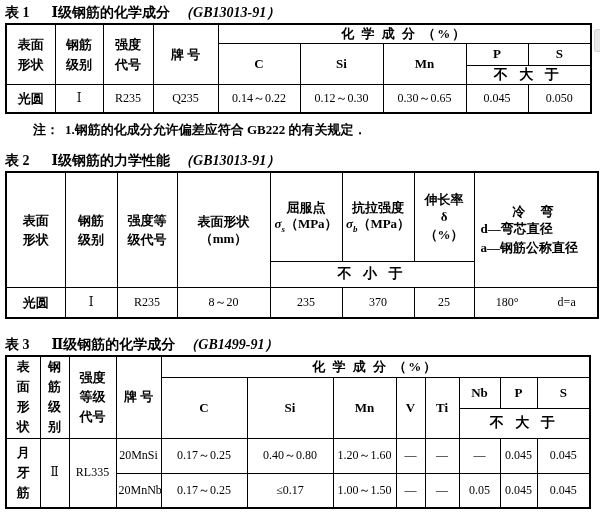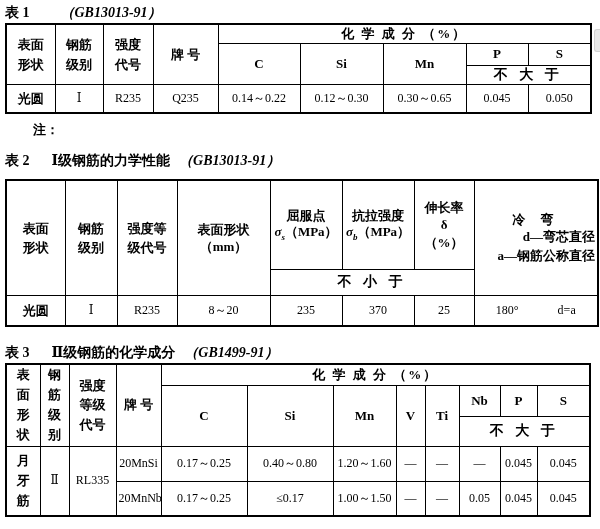--- a/index.html
+++ b/index.html
@@ -10,21 +10,21 @@
   }
   .page{position:absolute;inset:0;padding:4px 4px 0 5px;box-sizing:border-box;}
 
   
   .tbl-title{
     display:flex;align-items:baseline;font-weight:bold;
     font-size:14px;line-height:17px;white-space:nowrap;
   }
   .tbl-title .t-label{margin-right:22px;}
   .tbl-title .t-std{margin-left:9px;font-style:italic;}
-  .mt-title2{margin-top:12px;margin-bottom:10px;}
+  .mt-title2{margin-top:12px;margin-bottom:2px;}
   .mt-title3{margin-top:17px;margin-bottom:2px;}
   .mb-t1{margin-bottom:2px;}
 
   
   table{
     border-collapse:collapse;table-layout:fixed;
     border:2px solid #000;
   }
   th,td{
     border:1px solid #000;text-align:center;vertical-align:middle;
@@ -39,21 +39,21 @@
   
   .wrap1{width:1.05em;margin:0 auto;word-break:break-all;line-height:1.55;}
   .wrap2{width:2.1em;margin:0 auto;word-break:break-all;line-height:1.5;}
   .wrap3{width:3.1em;margin:0 auto;word-break:break-all;line-height:1.5;}
 
   .sym{font-style:italic;font-weight:bold;}
   .symline{word-break:break-all;line-height:1.3;}
   sub{font-size:9px;font-style:italic;}
 
   .bend-title{font-weight:bold;letter-spacing:6px;}
-  .bend-line{text-align:right;font-weight:bold;font-size:13px;line-height:1.45;padding-left:4px;}
+  .bend-line{text-align:left;font-weight:bold;font-size:13px;line-height:1.45;padding-left:4px;}
 
   .bend-data span{margin:0 18px;}
 
   
   .notes{margin-top:5px;font-weight:bold;font-size:13px;}
   .note-row{display:flex;line-height:21px;}
   .note-label{margin-left:28px;width:32px;flex:none;}
   .note-indent{margin-left:60px;line-height:21px;}
 
   
@@ -63,20 +63,21 @@
     border-radius:3px 0 0 3px;
   }
 </style>
 </head>
 <body>
 
 <div class="page">
 
   <div class="tbl-title mb-t1">
     <span class="t-label">表 1</span>
+    <span>Ⅰ级钢筋的化学成分</span>
     <span class="t-std">（GB13013-91）</span>
   </div>
 
   <table style="width:585px;">
     <colgroup>
       <col style="width:49px">
         <col style="width:48px">
         <col style="width:50px">
       <col style="width:65px">
         <col style="width:82px">
@@ -119,20 +120,21 @@
       <td>0.30～0.65</td>
       <td>0.045</td>
       <td>0.050</td>
     </tr>
   </tbody>
     </table>
 
   <div class="notes">
     <div class="note-row">
       <span class="note-label">注：</span>
+      <span>1.钢筋的化成分允许偏差应符合 GB222 的有关规定．</span>
     </div>
   </div>
 
   <div class="tbl-title mt-title2">
     <span class="t-label">表 2</span>
     <span>Ⅰ级钢筋的力学性能</span>
     <span class="t-std">（GB13013-91）</span>
   </div>
 
   <table style="width:592px;">

